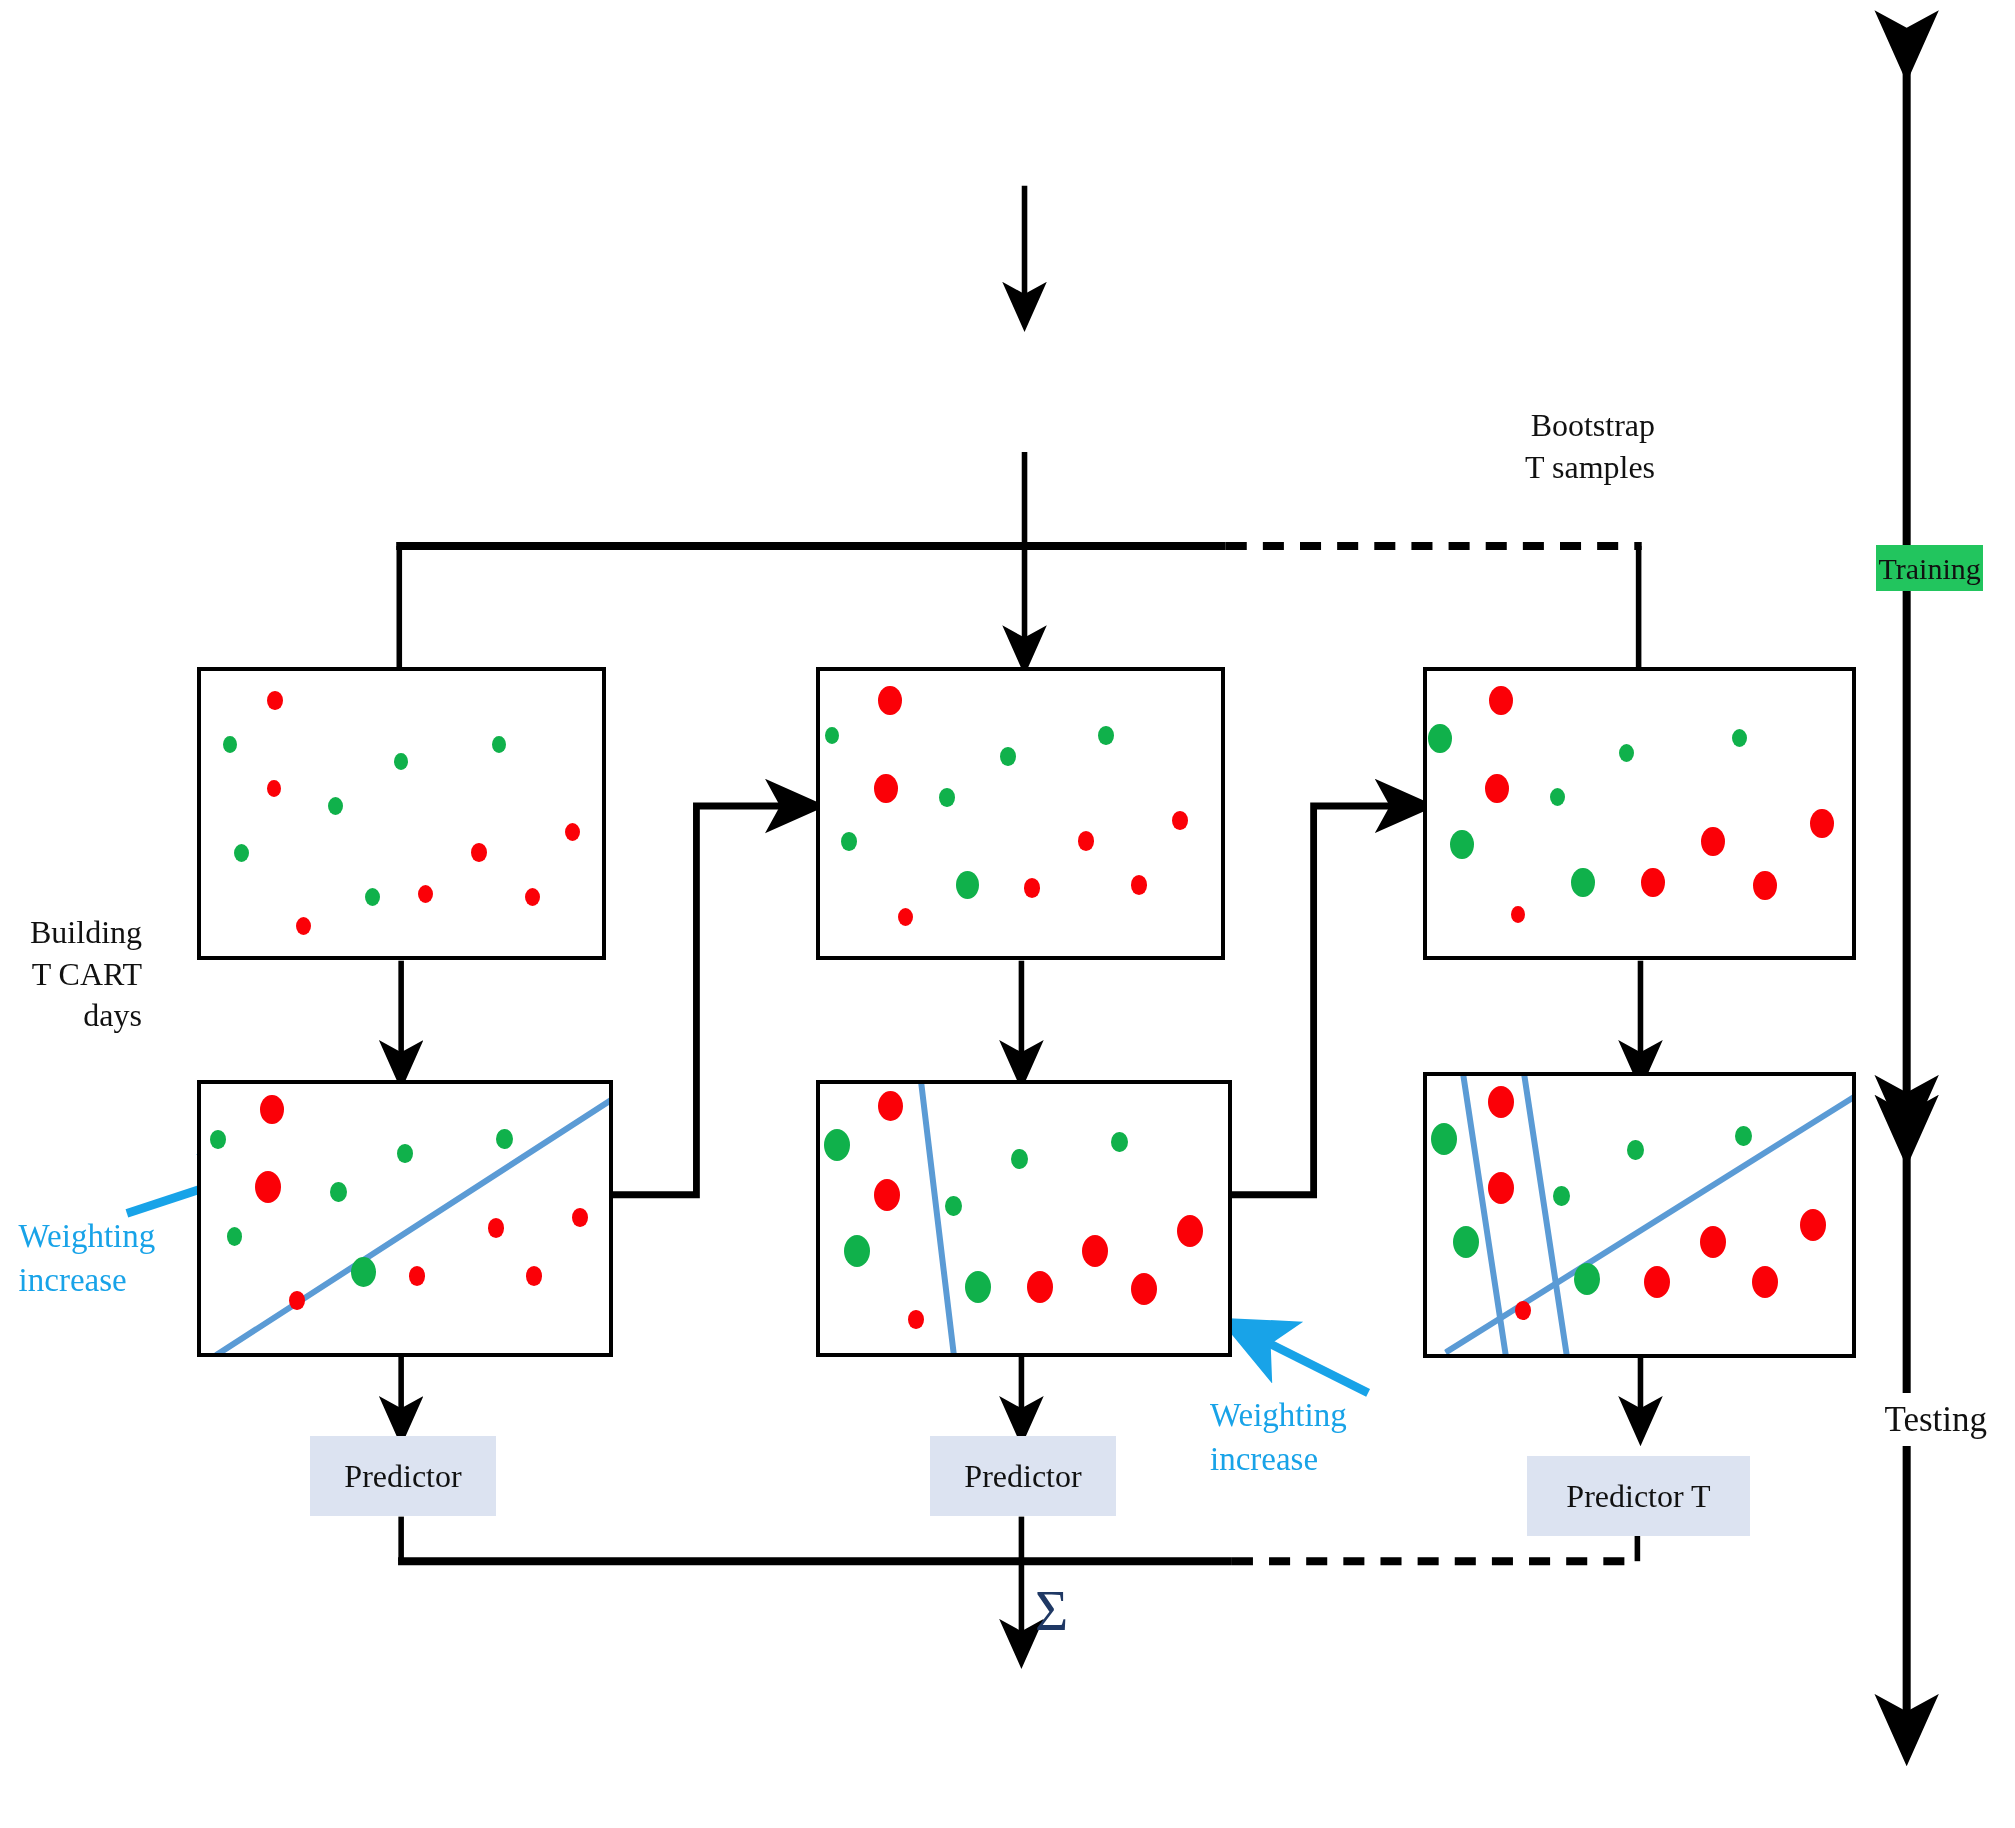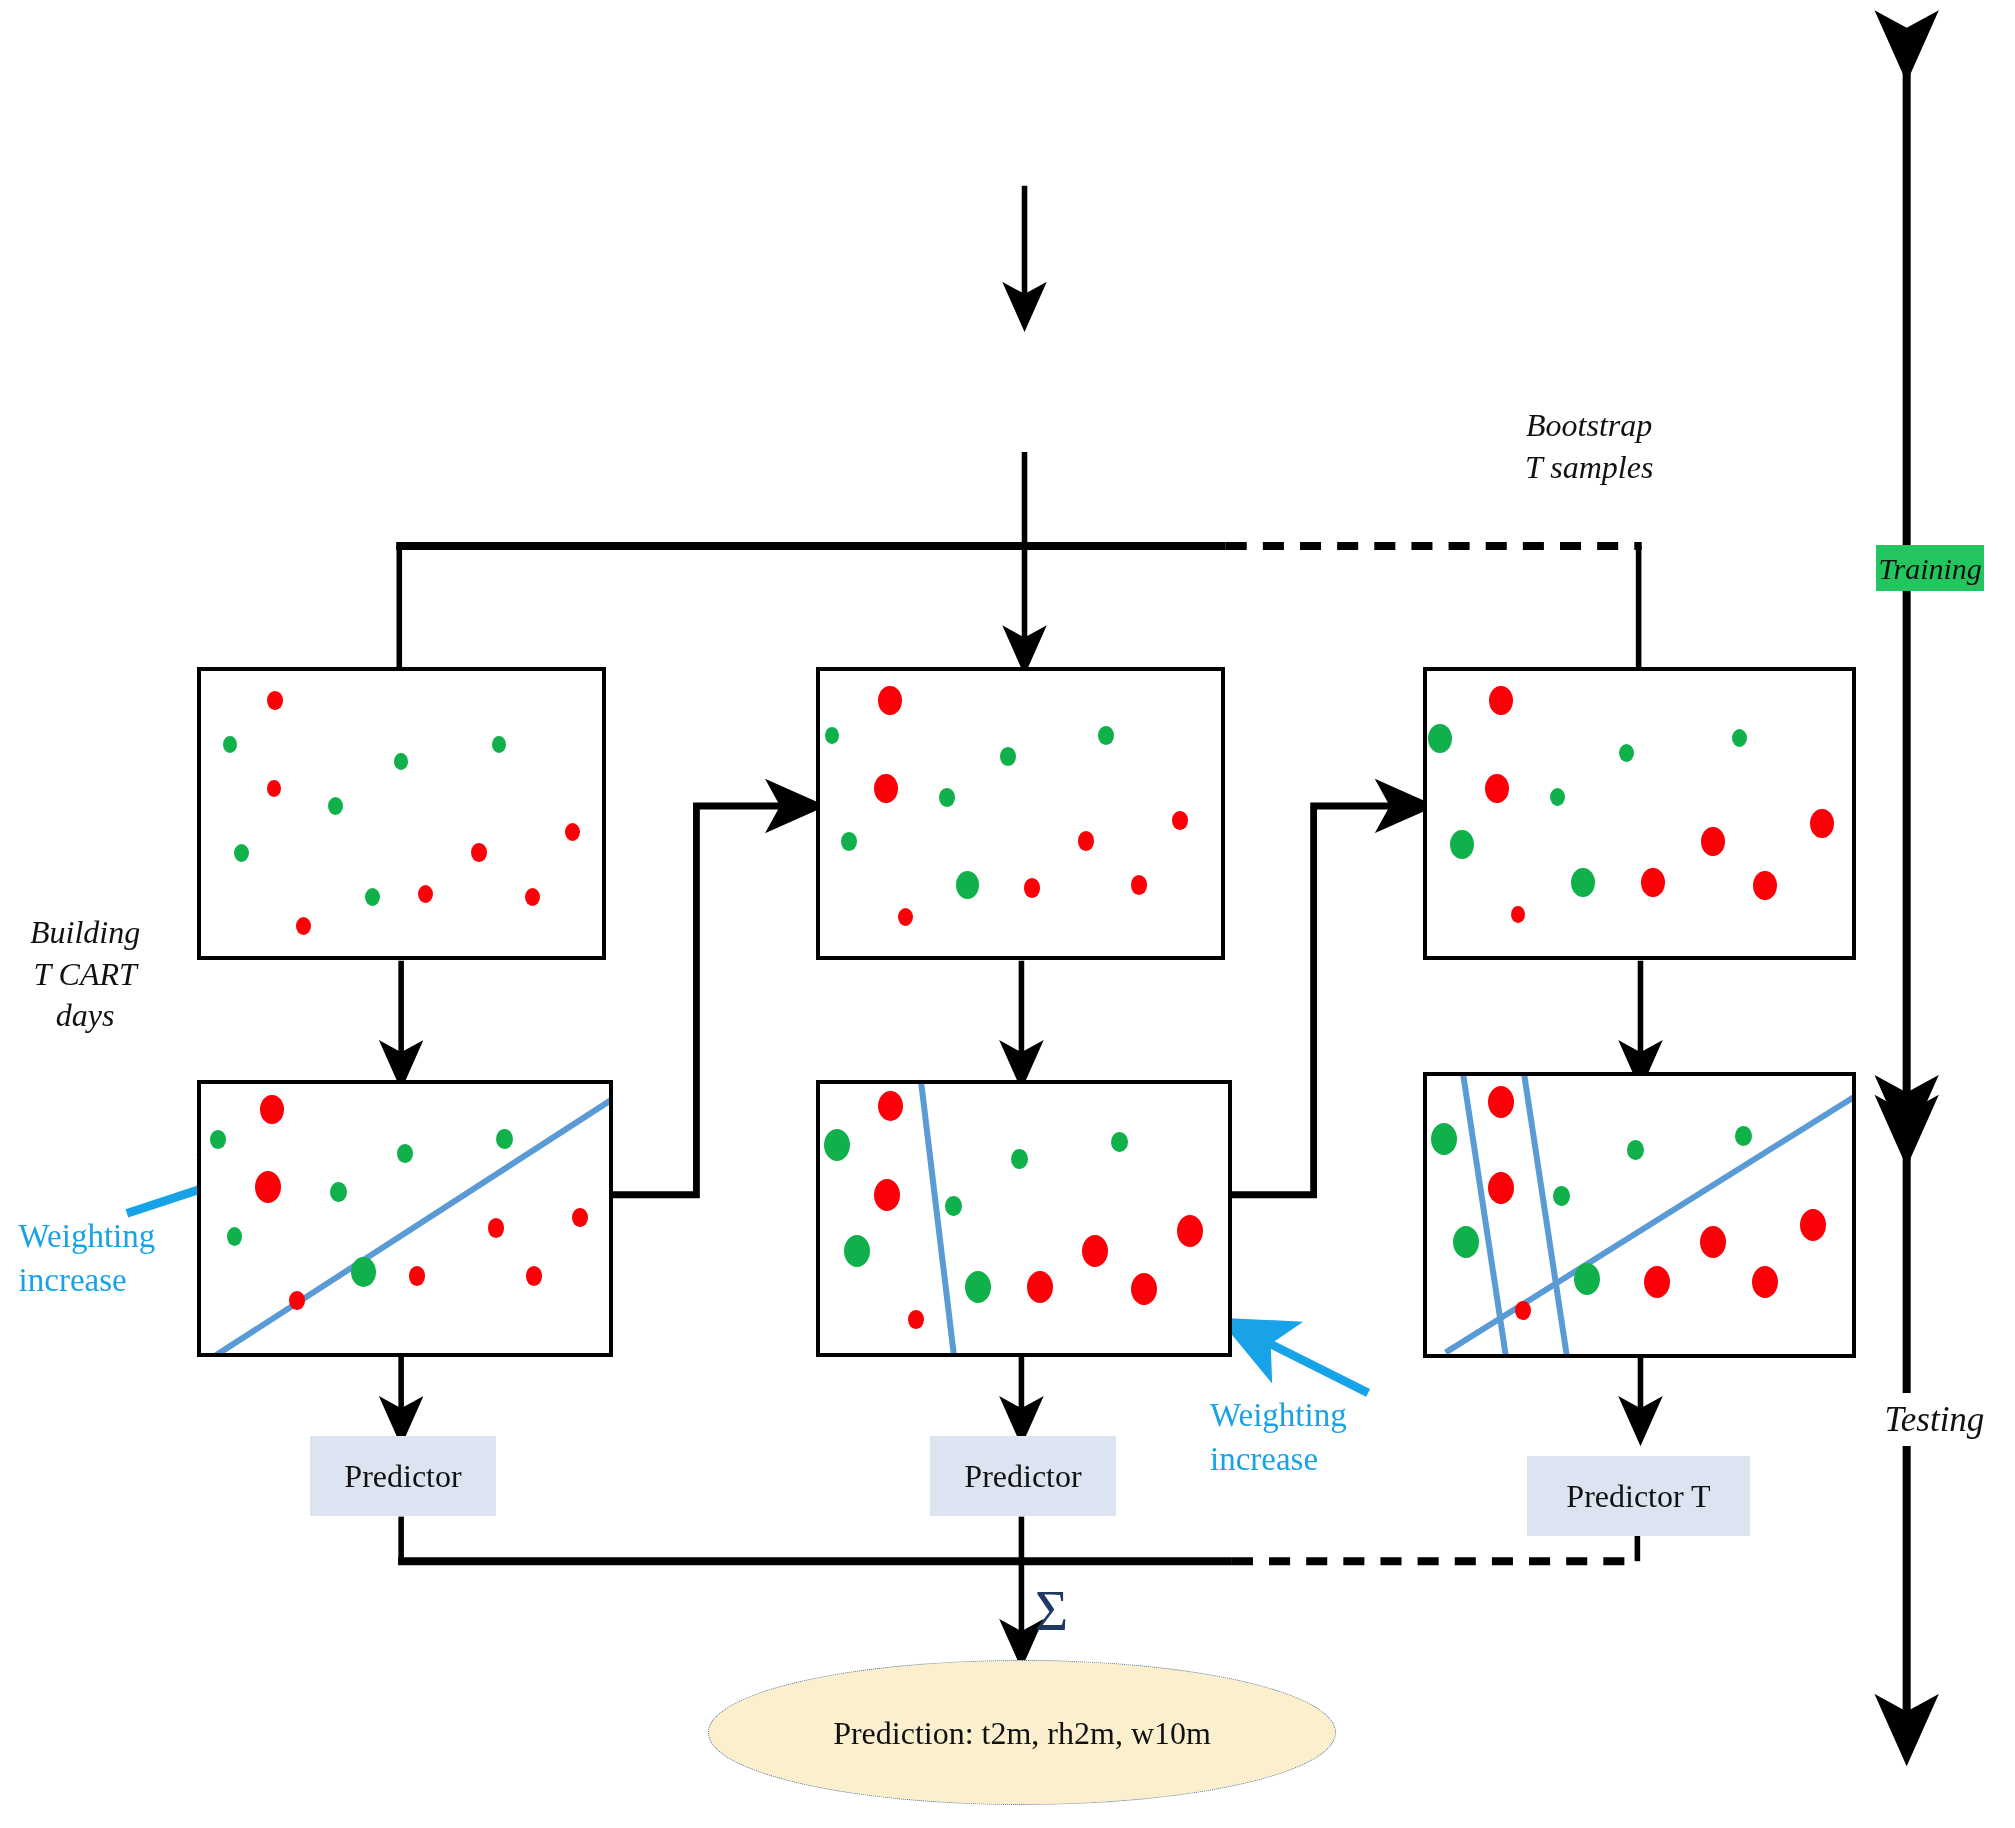--- a/index.html
+++ b/index.html
@@ -5,21 +5,21 @@
   html,body{margin:0;padding:0;background:#ffffff;}
   body{width:2015px;height:1828px;position:relative;overflow:hidden;
        font-family:"Liberation Serif","DejaVu Serif",serif;color:#111;}
   #stage{position:absolute;left:0;top:0;width:2015px;height:1828px;}
   svg.layer{position:absolute;left:0;top:0;width:2015px;height:1828px;pointer-events:none;}
   .node{position:absolute;box-sizing:border-box;display:flex;align-items:center;
         justify-content:center;text-align:center;line-height:1.25;}
   .ellipse{border-radius:50%;background:#FBEFCE;border:1.9px dotted #4A6FA5;}
   .procbox{background:#DCE3F1;}
   .predbox{background:#DCE3F1;}
-  .plain-label{position:absolute;text-align:center;line-height:1.3;font-style:italic;}
+  .plain-label{position:absolute;text-align:right;line-height:1.3;}
   .blue-label{position:absolute;color:#18A3E8;line-height:1.32;text-align:left;}
   .sigma{position:absolute;color:#1F3864;font-size:57px;line-height:1;}
   .scatterbox{position:absolute;border:4.3px solid #000;background:#fff;box-sizing:border-box;}
   .dot{position:absolute;border-radius:50%;}
   .dot.r{background:#FB0007;}
   .dot.g{background:#10B14B;}
   .sepline{position:absolute;background:#5B9BD5;transform-origin:0 0;border-radius:1.2px;}
 </style>
 </head>
 <body>
@@ -108,23 +108,20 @@
     <span>Predictor</span>
   </div>
   <div class="node predbox" style="left:1527px;top:1456px;width:223px;height:80px;font-size:32px;">
     <span>Predictor T</span>
   </div>
 
   <div class="sigma" style="left:1035px;top:1582px;">
     <span>Σ</span>
   </div>
 
-  <div class="node ellipse" style="left:708px;top:1660px;width:628px;height:145px;font-size:32px;">
-    <span>Prediction: t2m, rh2m, w10m</span>
-  </div>
 
   <div id="panels">
       <div class="scatterbox" style="left: 197px; top: 667px; width: 409px; height: 293px;">
         <div style="position: absolute; inset: 0px; overflow: hidden;">
           <div class="dot r" style="left: 66px; top: 20px; width: 15.5px; height: 19px; background: rgb(251, 0, 7);"></div>
           <div class="dot g" style="left: 21.5px; top: 65px; width: 14.2px; height: 17.4px; background: rgb(16, 177, 75);"></div>
           <div class="dot g" style="left: 193px; top: 82px; width: 14.2px; height: 17.4px; background: rgb(16, 177, 75);"></div>
           <div class="dot g" style="left: 291px; top: 65px; width: 14.2px; height: 17.4px; background: rgb(16, 177, 75);"></div>
           <div class="dot r" style="left: 66px; top: 109px; width: 14.2px; height: 17.4px; background: rgb(251, 0, 7);"></div>
           <div class="dot g" style="left: 127px; top: 126px; width: 15px; height: 18px; background: rgb(16, 177, 75);"></div>

